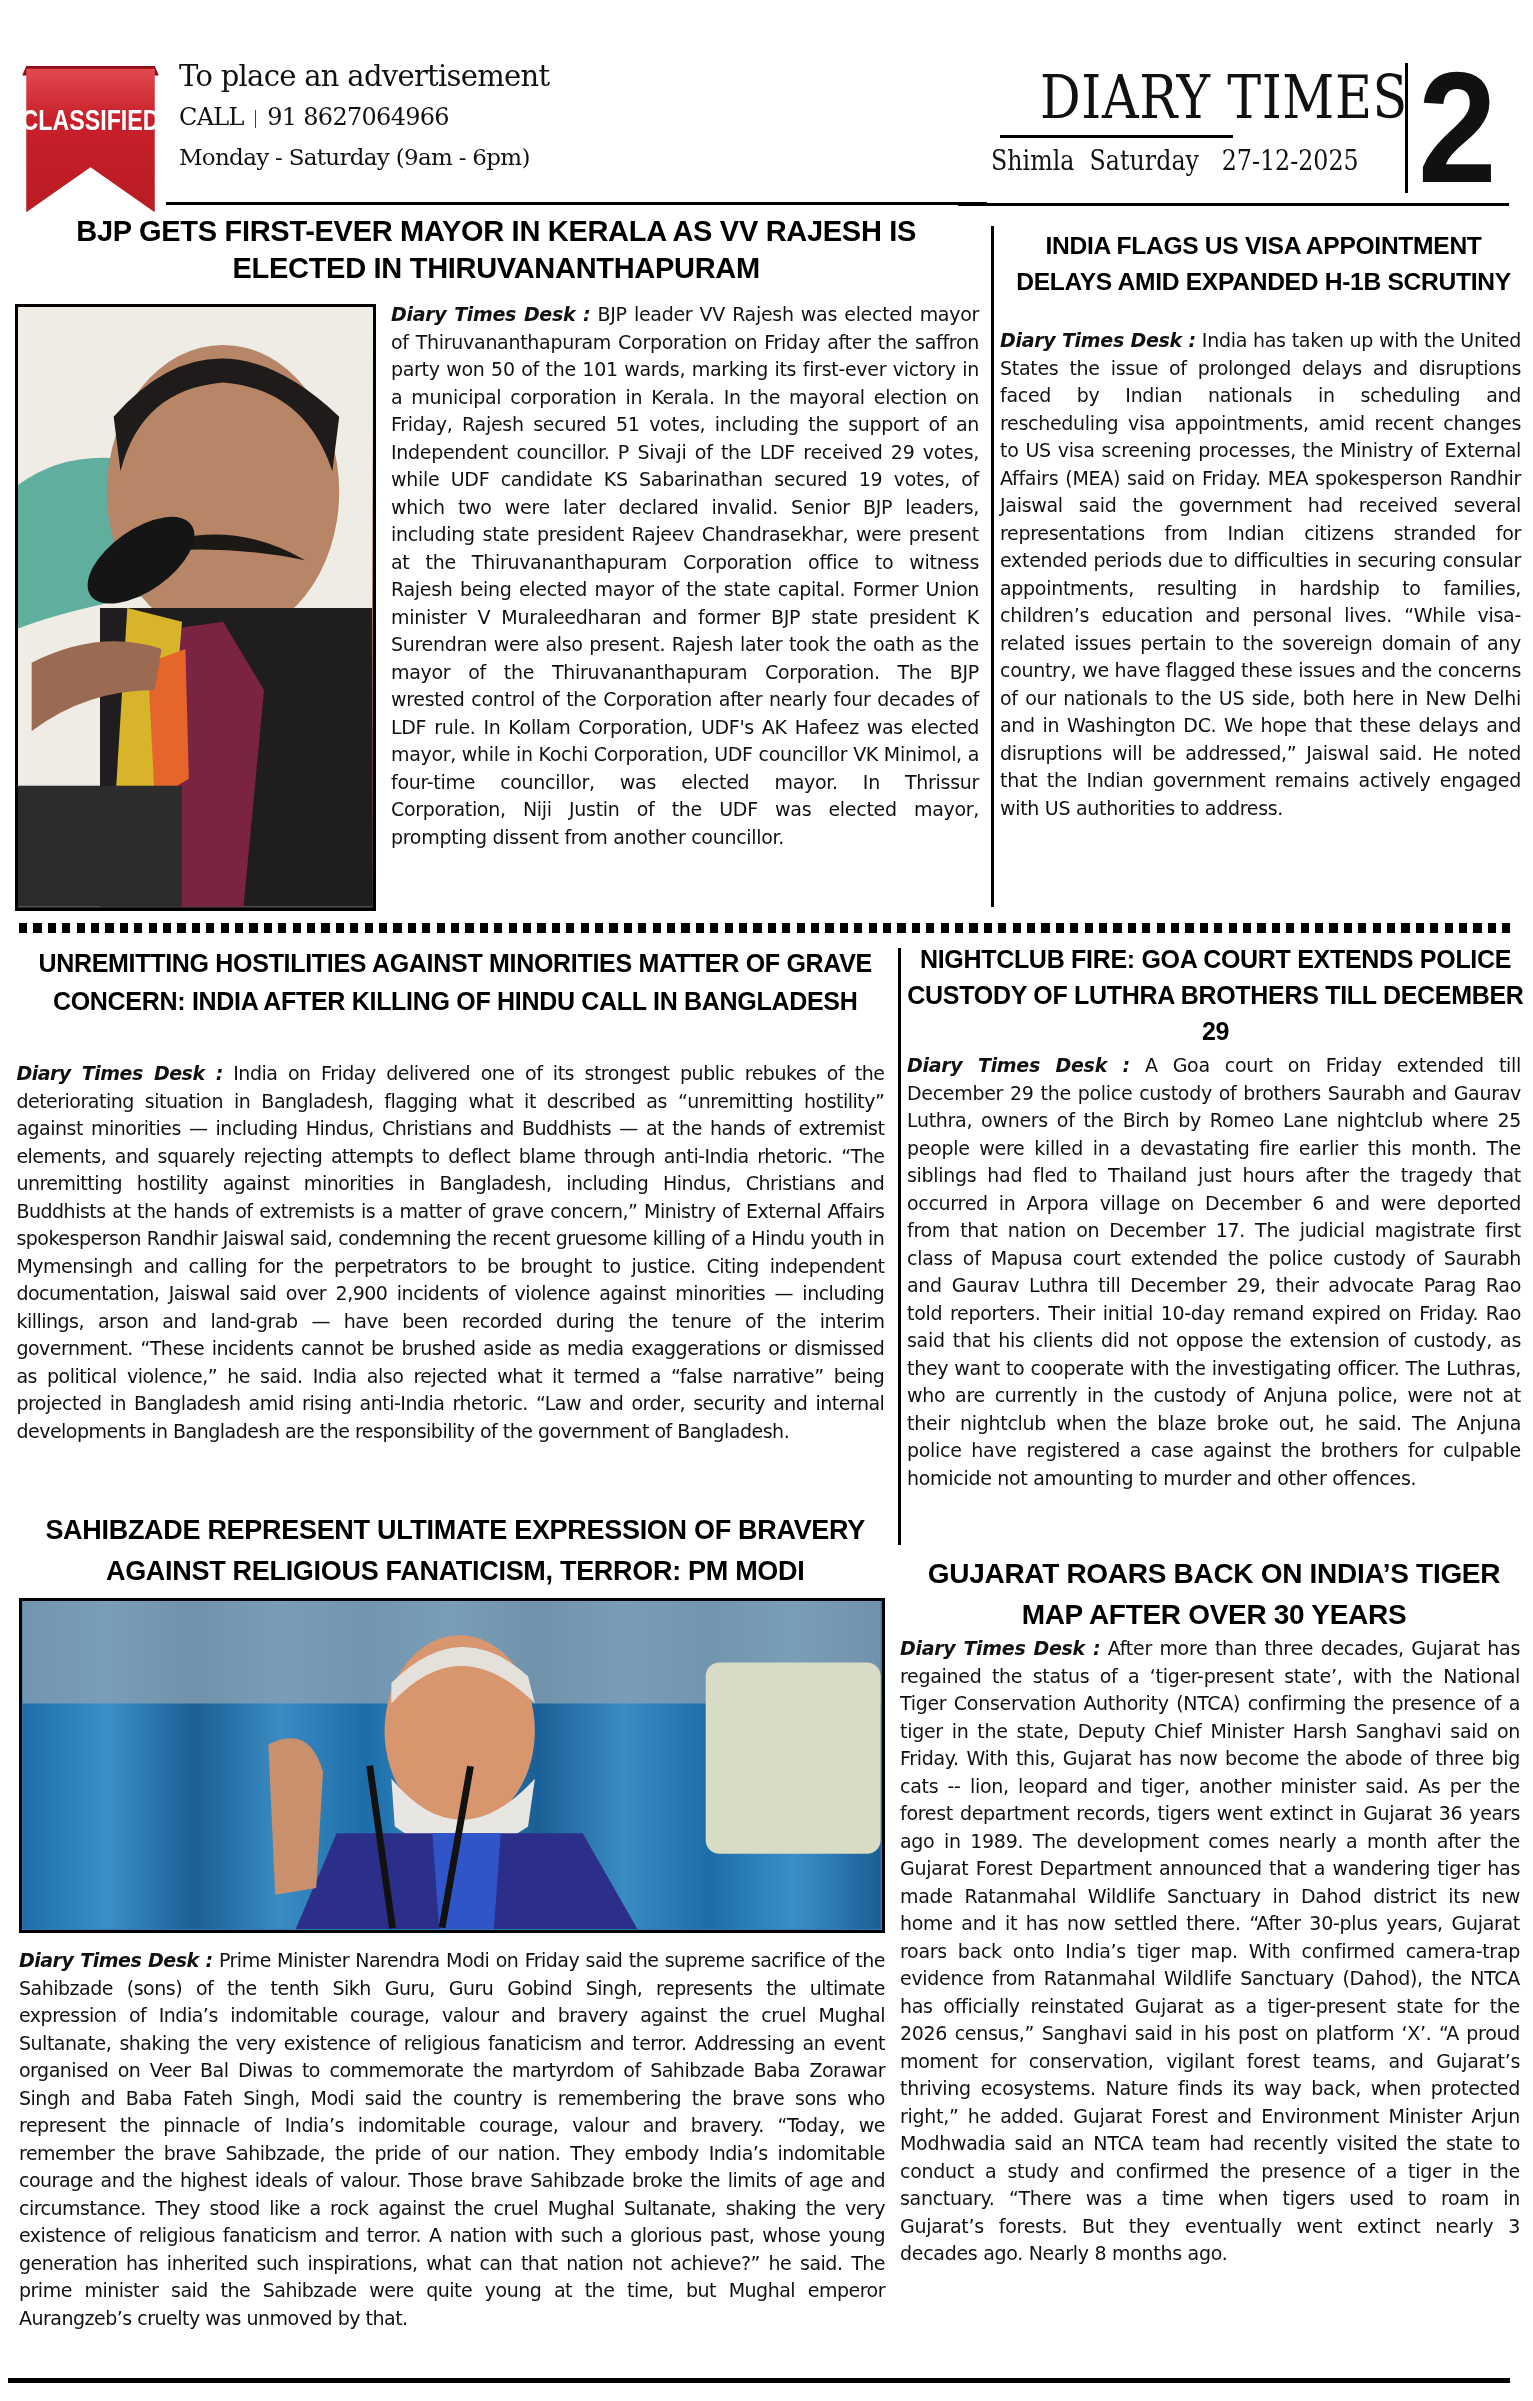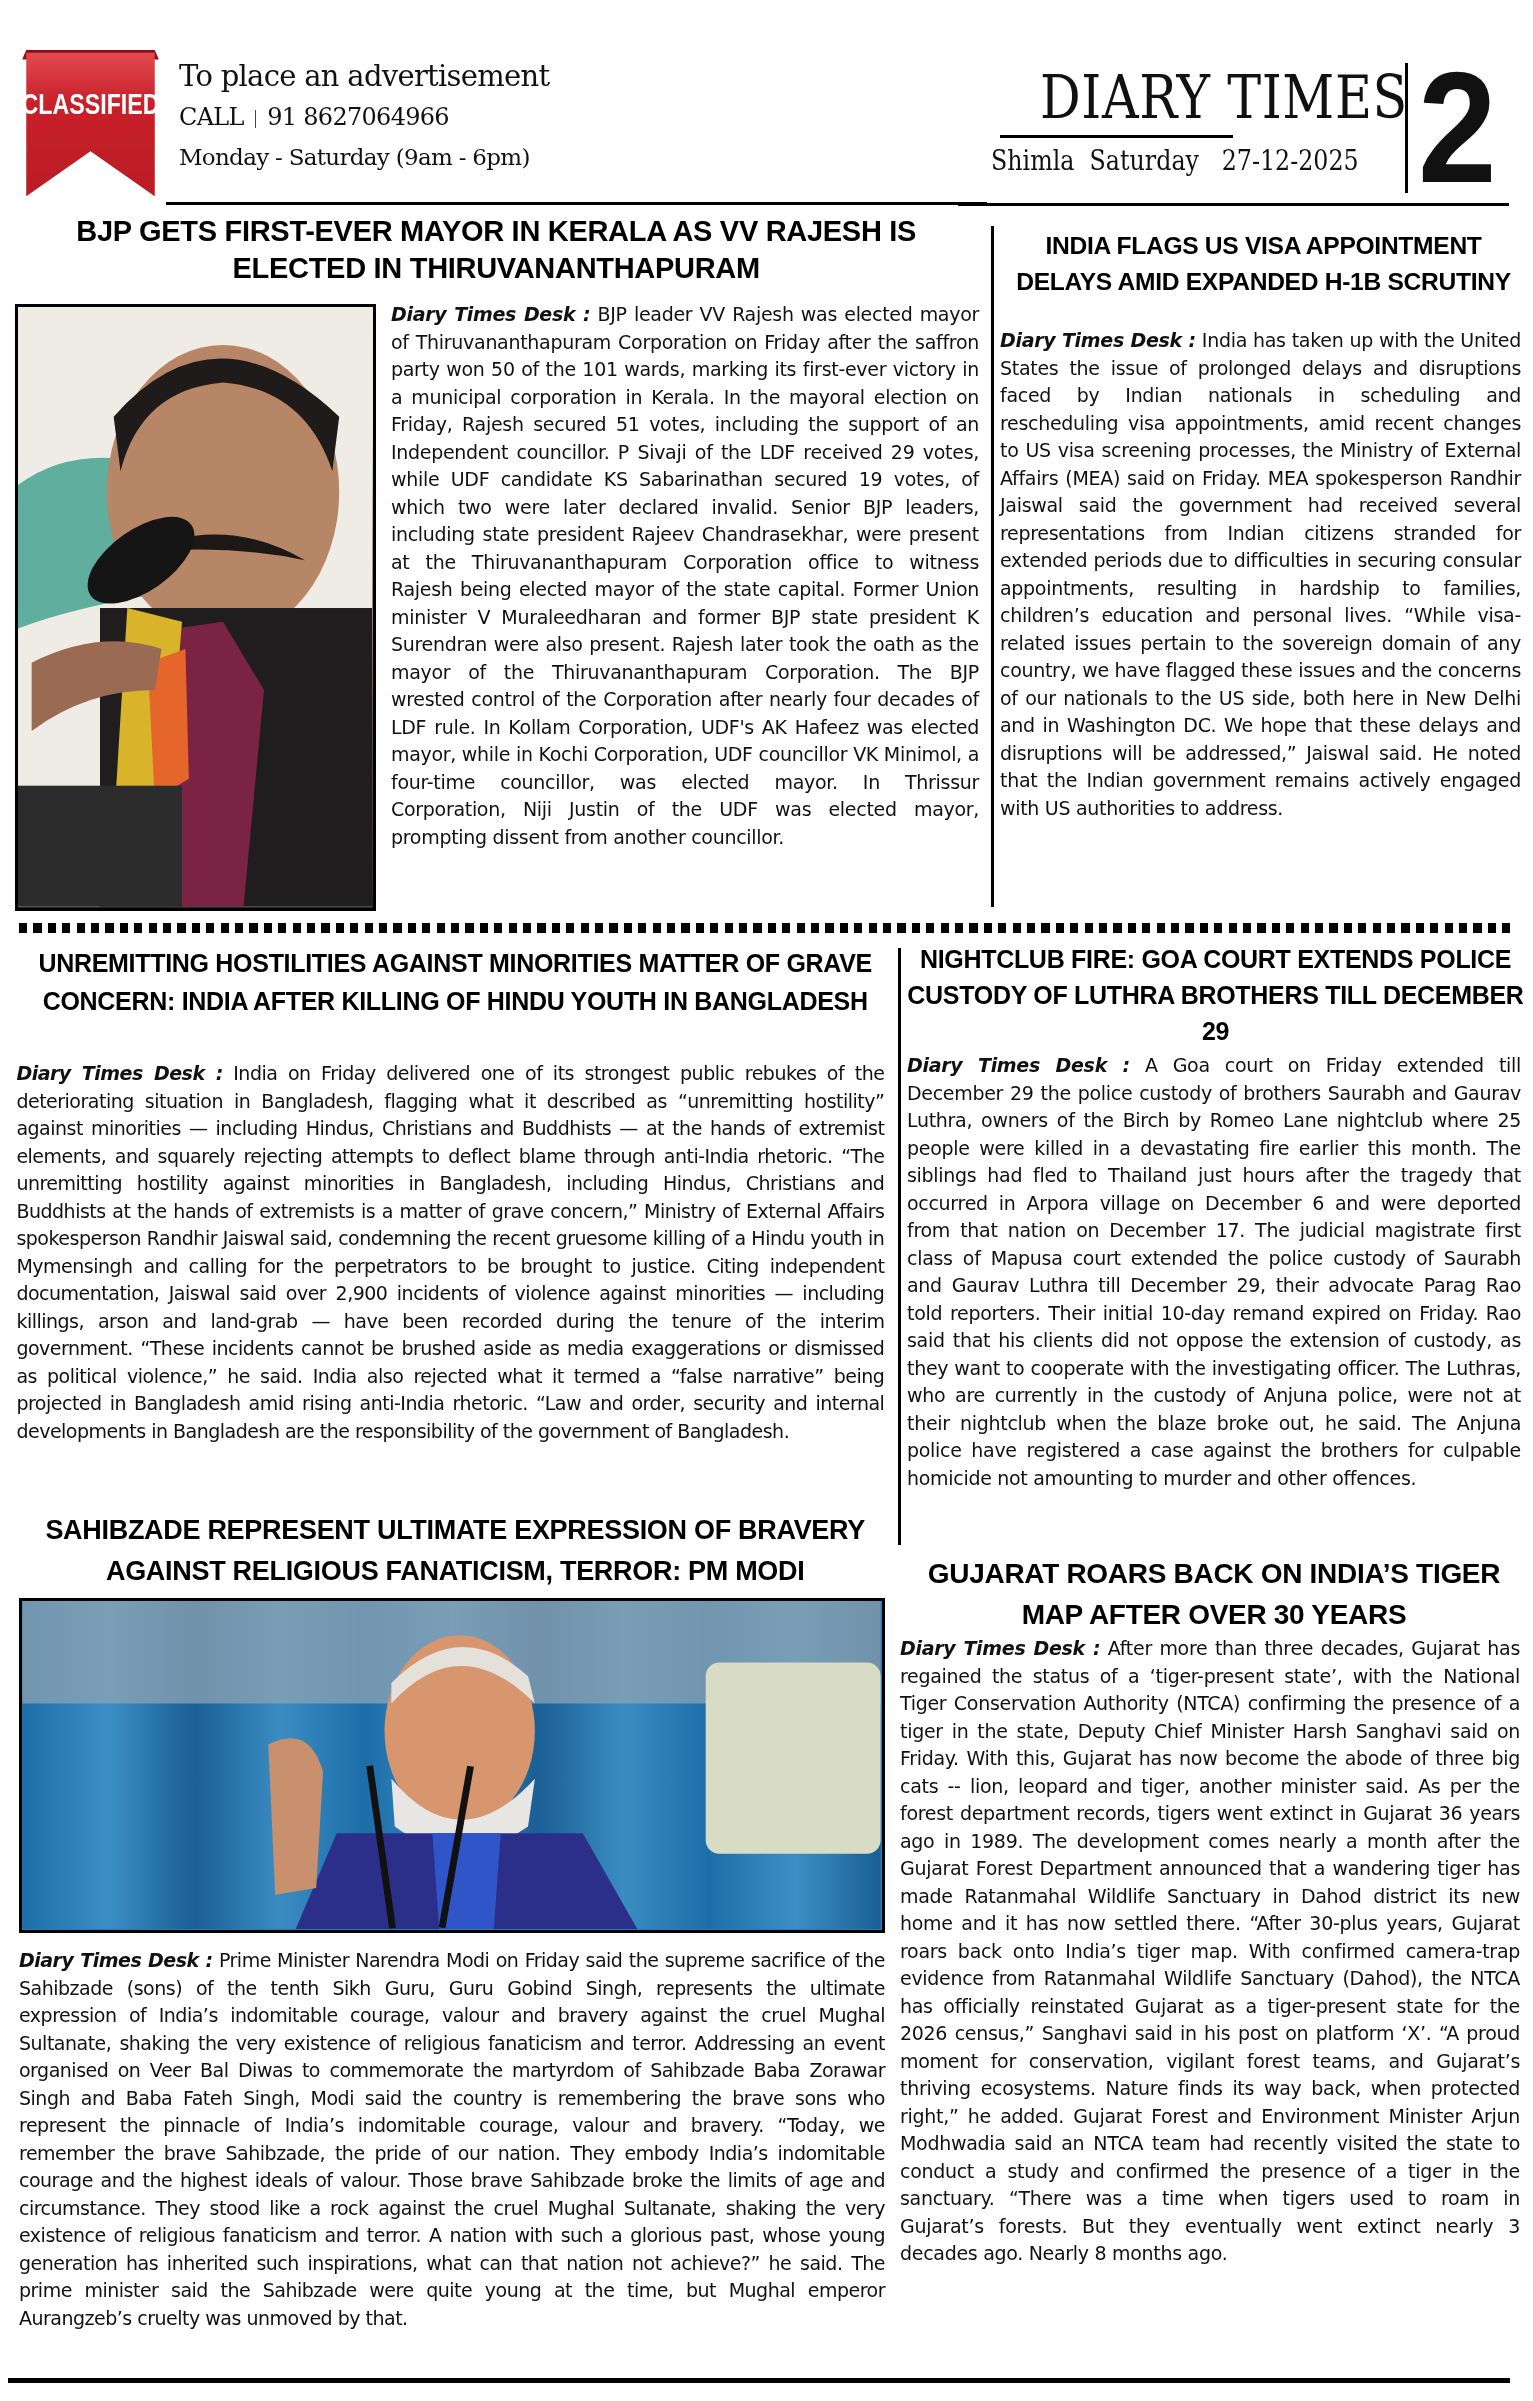--- a/index.html
+++ b/index.html
@@ -2,21 +2,21 @@
 <html style="font-size:11px"><head>
 <meta charset="utf-8">
 <style>
   * { box-sizing: border-box; margin: 0; padding: 0; }
   html, body { width: 1533px; height: 2401px; background: #ffffff; overflow: hidden; }
   body { position: relative; font-family: "DejaVu Sans", sans-serif; color: #111; }
 
   .abs { position: absolute; }
 
   
-  .ribbon { left: 22px; top: 50px; width: 137px; height: 149px; }
+  .ribbon { left: 22px; top: 66px; width: 137px; height: 149px; }
   .ad-line1 { left: 179px; top: 59px; font-family: "DejaVu Serif", serif; font-size: 29px; color: #111; letter-spacing: -0.7px; }
   .ad-line2 { left: 179px; top: 103px; font-family: "DejaVu Serif", serif; font-size: 24px; color: #111; letter-spacing: -0.7px; }
   .ad-line3 { left: 179px; top: 144px; font-family: "DejaVu Serif", serif; font-size: 23px; color: #111; letter-spacing: -0.7px; }
   .ad-sep { display: inline-block; width: 1.4px; height: 18px; background: #444; margin: 0 11px; vertical-align: middle; }
 
   .brand { left: 1040px; top: 63px; font-family: "DejaVu Serif", serif; font-size: 59px; font-weight: normal; letter-spacing: 0.7px; transform: scaleX(0.86); transform-origin: left top; }
   .brand-rule { left: 1000px; top: 135px; width: 233px; height: 3.4px; background: #000; }
   .dateline { left: 991px; top: 145px; font-family: "DejaVu Serif", serif; font-size: 27px; transform: scaleX(0.88); transform-origin: left top; }
   .vsep-top { left: 1405px; top: 63px; width: 2.7px; height: 130px; background: #000; }
   .page-num { left: 1418px; top: 49px; font-family: "Liberation Sans", sans-serif; font-weight: 900; font-size: 157px; line-height: 1; transform: scaleX(0.9); transform-origin: left top; }
@@ -92,21 +92,21 @@
 <div class="abs vsep" style="left:991px; top:226px; height:681px;"></div>
 
 <article>
   <h2 class="abs hl" style="left:1000px; top:209px; width:527px; font-size:24.6px; line-height:36px;margin-top:19px;">INDIA FLAGS US VISA APPOINTMENT DELAYS AMID EXPANDED H-1B SCRUTINY</h2>
   <p class="abs body-text" style="left:1000px; top:327px; width:521px;"><span class="desk">Diary Times Desk :</span> <span>India has taken up with the United States the issue of prolonged delays and disruptions faced by Indian nationals in scheduling and rescheduling visa appointments, amid recent changes to US visa screening processes, the Ministry of External Affairs (MEA) said on Friday. MEA spokesperson Randhir Jaiswal said the government had received several representations from Indian citizens stranded for extended periods due to difficulties in securing consular appointments, resulting in hardship to families, children’s education and personal lives. “While visa-related issues pertain to the sovereign domain of any country, we have flagged these issues and the concerns of our nationals to the US side, both here in New Delhi and in Washington DC. We hope that these delays and disruptions will be addressed,” Jaiswal said. He noted that the Indian government remains actively engaged with US authorities to address.</span></p>
 </article>
 
 <div class="abs dash-rule" style="left:19px; top:923px; width:1495px;"></div>
 
 <article>
-  <h2 class="abs hl" style="left:13.7px; top:944px; width:883px; font-size:25px; line-height:38px;">UNREMITTING HOSTILITIES AGAINST MINORITIES MATTER OF GRAVE CONCERN: INDIA AFTER KILLING OF HINDU YOUTH IN BANGLADESH</h2>
+  <h2 class="abs hl" style="left:13.7px; top:944px; width:883px; font-size:25px; line-height:38px;">UNREMITTING HOSTILITIES AGAINST MINORITIES MATTER OF GRAVE CONCERN: INDIA AFTER KILLING OF HINDU CALL IN BANGLADESH</h2>
   <p class="abs body-text" style="left:16.4px; top:1060px; width:868px; letter-spacing:-0.5px;"><span class="desk">Diary Times Desk :</span> <span>India on Friday delivered one of its strongest public rebukes of the deteriorating situation in Bangladesh, flagging what it described as “unremitting hostility” against minorities — including Hindus, Christians and Buddhists — at the hands of extremist elements, and squarely rejecting attempts to deflect blame through anti-India rhetoric. “The unremitting hostility against minorities in Bangladesh, including Hindus, Christians and Buddhists at the hands of extremists is a matter of grave concern,” Ministry of External Affairs spokesperson Randhir Jaiswal said, condemning the recent gruesome killing of a Hindu youth in Mymensingh and calling for the perpetrators to be brought to justice. Citing independent documentation, Jaiswal said over 2,900 incidents of violence against minorities — including killings, arson and land-grab — have been recorded during the tenure of the interim government. “These incidents cannot be brushed aside as media exaggerations or dismissed as political violence,” he said. India also rejected what it termed a “false narrative” being projected in Bangladesh amid rising anti-India rhetoric. “Law and order, security and internal developments in Bangladesh are the responsibility of the government of Bangladesh.</span></p>
 </article>
 
 <div class="abs vsep" style="left:898px; top:948px; height:597px;"></div>
 
 <article>
   <h2 class="abs hl" style="left:904px; top:941px; width:623px; font-size:25px; line-height:36px;">NIGHTCLUB FIRE: GOA COURT EXTENDS POLICE CUSTODY OF LUTHRA BROTHERS TILL DECEMBER 29</h2>
   <p class="abs body-text" style="left:907px; top:1052px; width:614px;"><span class="desk">Diary Times Desk :</span> <span>A Goa court on Friday extended till December 29 the police custody of brothers Saurabh and Gaurav Luthra, owners of the Birch by Romeo Lane nightclub where 25 people were killed in a devastating fire earlier this month. The siblings had fled to Thailand just hours after the tragedy that occurred in Arpora village on December 6 and were deported from that nation on December 17. The judicial magistrate first class of Mapusa court extended the police custody of Saurabh and Gaurav Luthra till December 29, their advocate Parag Rao told reporters. Their initial 10-day remand expired on Friday. Rao said that his clients did not oppose the extension of custody, as they want to cooperate with the investigating officer. The Luthras, who are currently in the custody of Anjuna police, were not at their nightclub when the blaze broke out, he said. The Anjuna police have registered a case against the brothers for culpable homicide not amounting to murder and other offences.</span></p>
 </article>
 

